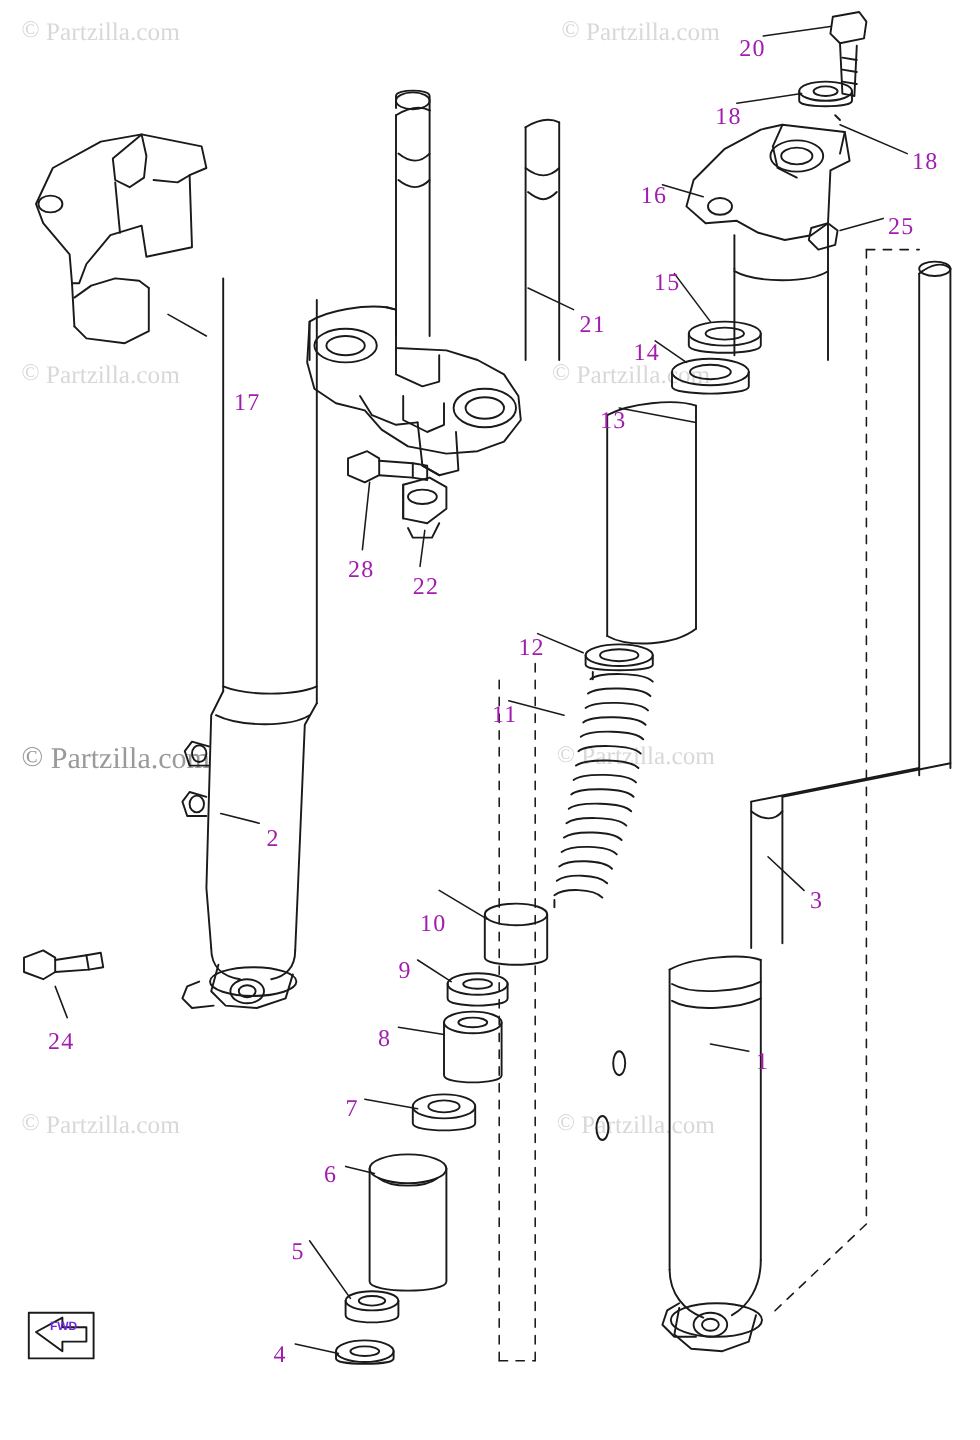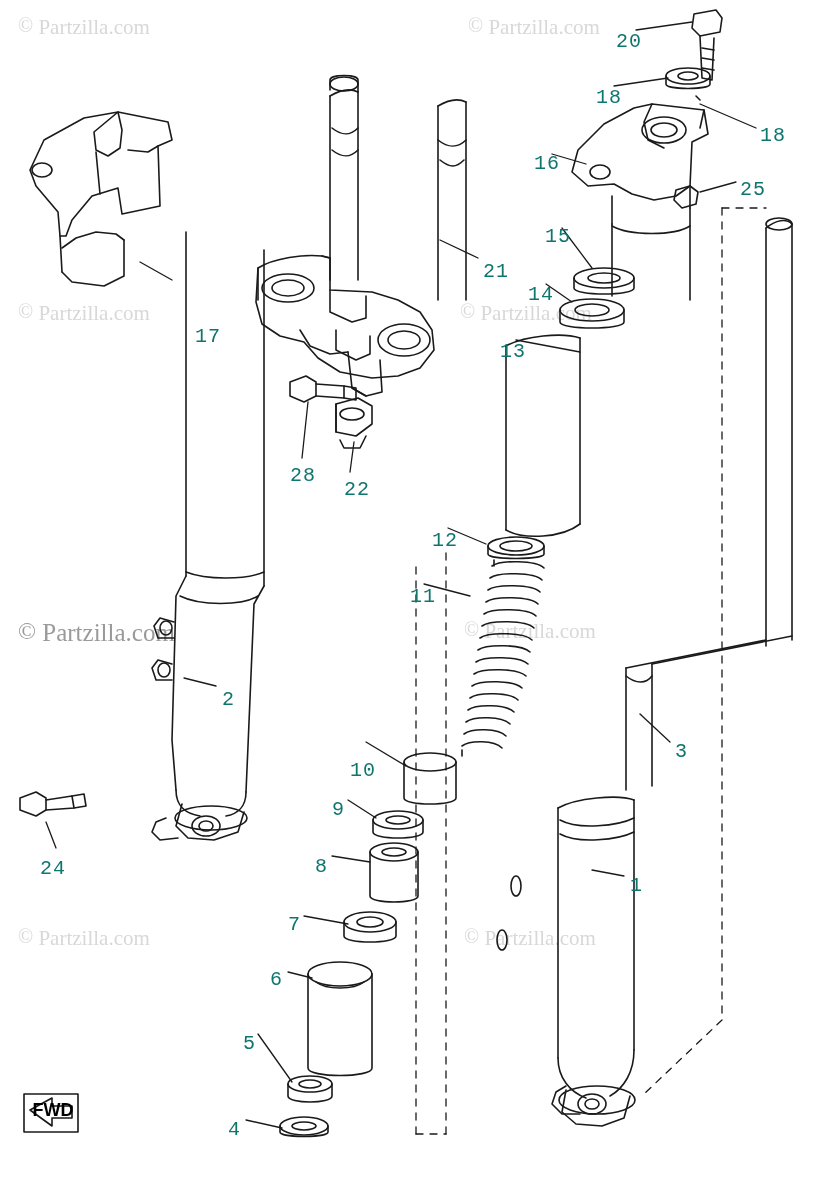--- a/index.html
+++ b/index.html
@@ -37,23 +37,23 @@
   }
   
   #art {
     position: absolute;
     left: 0;
     top: 0;
   }
   
   .num {
     position: absolute;
-    font-family: Liberation Mono, monospace;
+    font-family: Liberation Serif, serif;
     font-size: 20px;
-    color: #0f766e;
+    color: #a21caf;
     letter-spacing: 1px;
     user-select: none;
   }
   
   #footer {
     position: absolute;
     left: 0;
     bottom: 14px;
     width: 817px;
     text-align: center;
@@ -61,23 +61,23 @@
     font-size: 21px;
     color: #1a1a1a;
   }
   #fwd {
     position: absolute;
     left: 24px;
     top: 1092px;
     width: 58px;
     height: 42px;
     font-family: "Liberation Sans", sans-serif;
-    font-size: 18px;
+    font-size: 10px;
     font-weight: bold;
-    color: #000000;
+    color: #6d28d9;
   }
 </style>
 </head>
 <body>
 
 <div id="page">
 
   <div id="watermarks">
       <div class="wm" style="left: 18px; top: 14px;"><span class="c">©</span> <span>Partzilla.com</span></div>
       <div class="wm" style="left: 468px; top: 14px;"><span class="c">©</span> <span>Partzilla.com</span></div>

